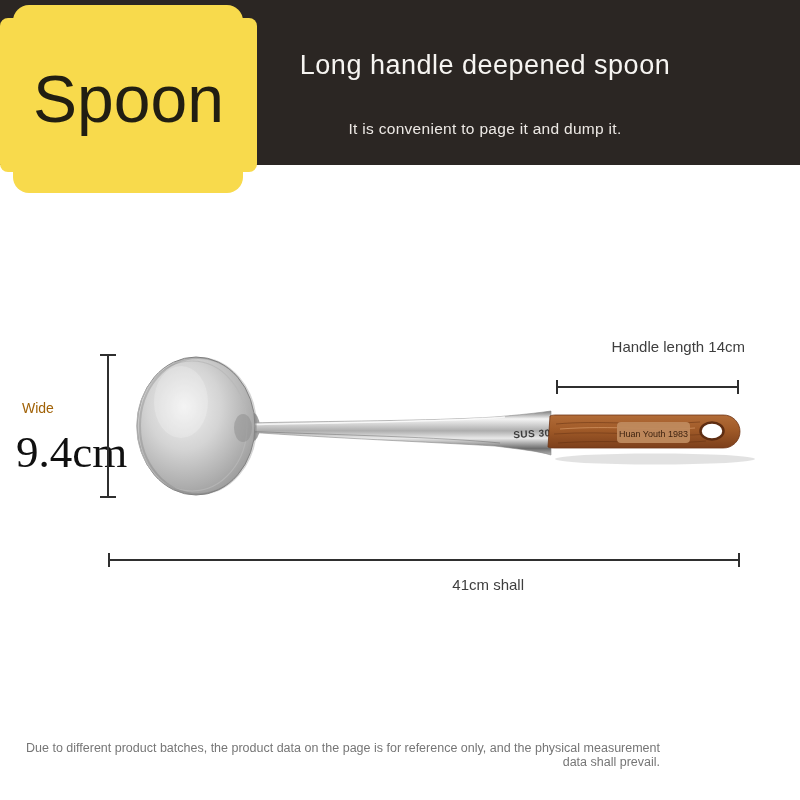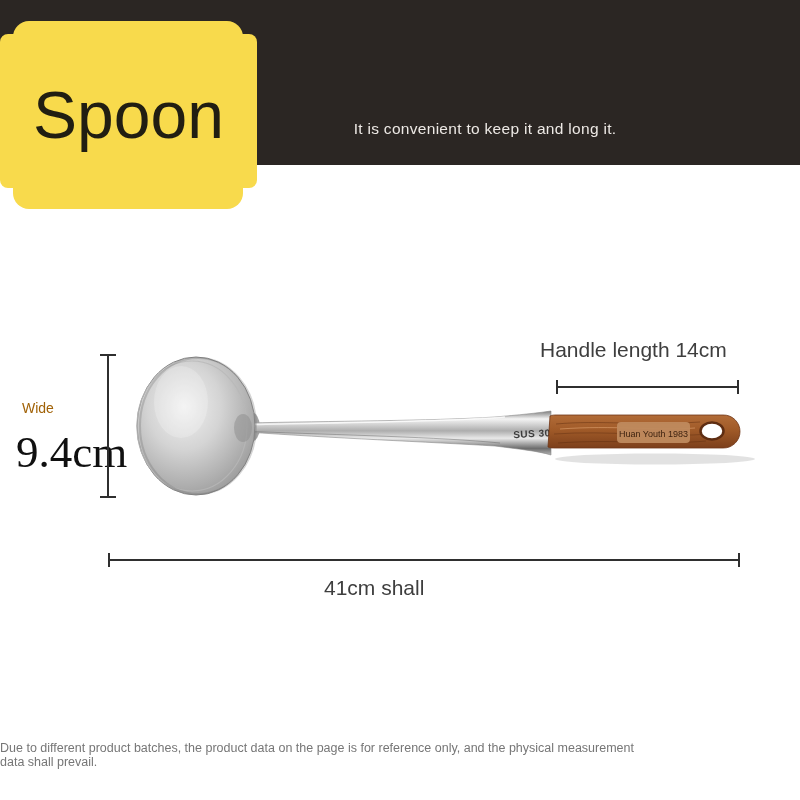--- a/index.html
+++ b/index.html
@@ -6,55 +6,56 @@
   body{width:800px;height:800px;background:#ffffff;font-family:"Liberation Sans",sans-serif;position:relative;overflow:hidden;}
 
   
   .header-banner{position:absolute;left:0;top:0;width:800px;height:165px;background:#2B2623;}
   .page-title{position:absolute;left:235px;top:50px;width:500px;text-align:center;
               color:#F6F4F1;font-size:27px;letter-spacing:.5px;}
   .page-subtitle{position:absolute;left:235px;top:120px;width:500px;text-align:center;
               color:#EDE9E5;font-size:15.5px;letter-spacing:.3px;}
 
   
-  .badge{position:absolute;left:0;top:16px;width:268px;height:193px;}
+  .badge{position:absolute;left:0;top:0;width:268px;height:193px;}
   .badge-rect-v{position:absolute;left:13px;top:5px;width:230px;height:188px;border-radius:16px;background:#F8DA4C;}
   .badge-rect-h{position:absolute;left:0;top:18px;width:257px;height:154px;border-radius:8px;background:#F8DA4C;}
   .badge-label{position:absolute;left:0;top:5px;width:257px;height:188px;display:flex;align-items:center;justify-content:center;
                font-size:66px;font-weight:500;color:#211E12;letter-spacing:0;}
 
   
-  .measure-label{position:absolute;color:#3E3E3E;font-size:21px;text-align:left;}
+  .measure-label{position:absolute;color:#3E3E3E;font-size:15px;text-align:right;}
   .h-measure{position:absolute;height:14px;}
   .h-measure .m-line{position:absolute;left:0;right:0;top:6px;height:2px;background:#2F2F2F;}
   .h-measure .m-tick-l,.h-measure .m-tick-r{position:absolute;top:0;width:2px;height:14px;background:#2F2F2F;}
   .h-measure .m-tick-l{left:0;}
   .h-measure .m-tick-r{right:0;}
   .v-measure{position:absolute;width:16px;}
   .v-measure .m-line{position:absolute;top:0;bottom:0;left:7px;width:2px;background:#2F2F2F;}
   .v-measure .m-tick-t,.v-measure .m-tick-b{position:absolute;left:0;width:16px;height:2px;background:#2F2F2F;}
   .v-measure .m-tick-t{top:0;}
   .v-measure .m-tick-b{bottom:0;}
 
   .wide-label{position:absolute;left:22px;top:400px;font-size:14px;color:#a16207;}
   .width-value{position:absolute;left:16px;top:426px;font-family:"Liberation Serif",serif;
                font-size:45px;color:#101010;}
 
   
   .product-image{position:absolute;left:0;top:330px;width:800px;height:200px;}
 
   
-  .footer-disclaimer{position:absolute;left:0;top:741px;width:660px;text-align:left;
+  .footer-disclaimer{position:absolute;left:0;top:741px;width:660px;text-align:right;
                      color:#767676;font-size:12.5px;}
 </style>
 </head>
 <body>
 
 <div class="header-banner">
-  <div class="page-subtitle">It is convenient to keep it and long it.</div>
+  <div class="page-title">Long handle deepened spoon</div>
+  <div class="page-subtitle">It is convenient to page it and dump it.</div>
 </div>
 
 <div class="badge">
   <div class="badge-rect-v"></div>
   <div class="badge-rect-h"></div>
   <div class="badge-label">Spoon</div>
 </div>
 
 <svg class="product-image" viewBox="0 0 800 200">
   <defs>

